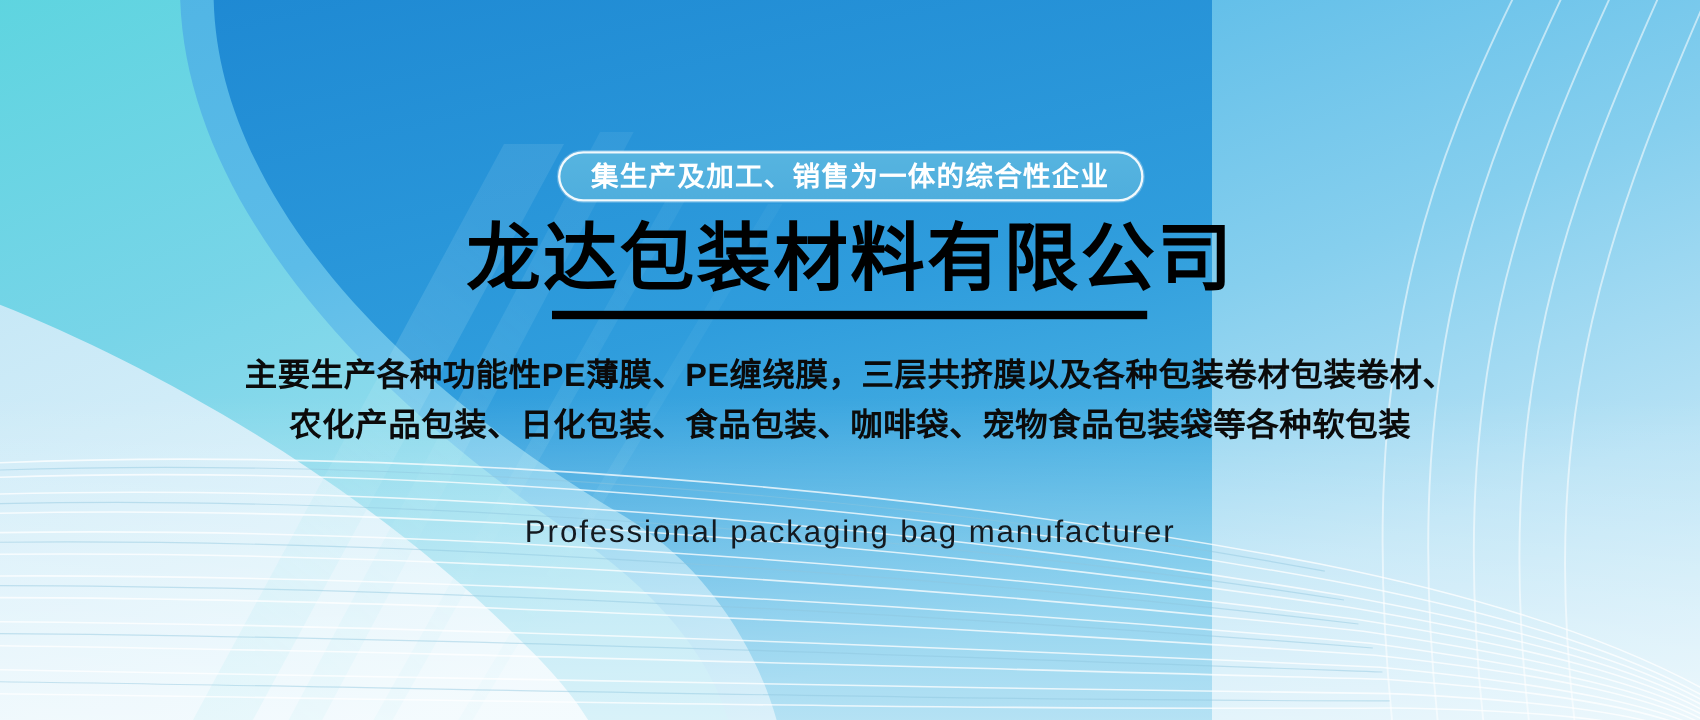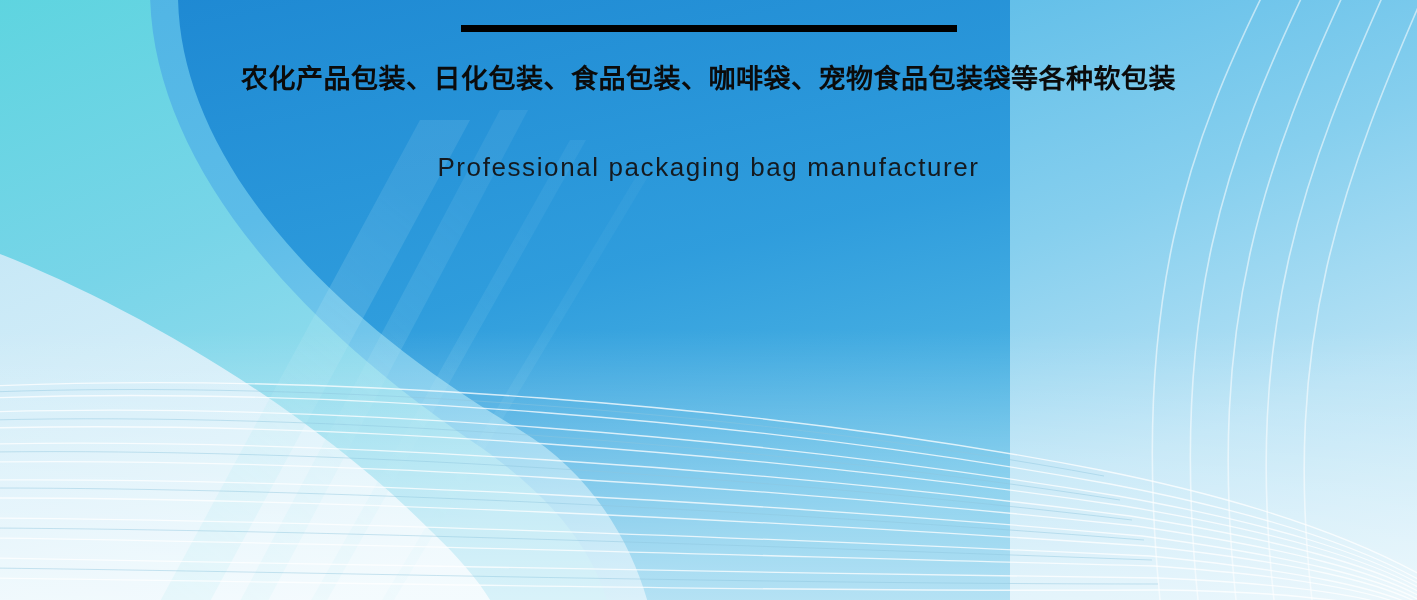--- a/index.html
+++ b/index.html
@@ -187,25 +187,28 @@
         <path d="M -10 452 C 320 448, 760 476, 1132 520"></path>
         <path d="M -10 488 C 320 488, 760 510, 1144 540"></path>
         <path d="M -10 528 C 320 530, 760 546, 1152 560"></path>
         <path d="M -10 568 C 320 572, 760 584, 1158 584"></path>
       </g>
     </svg>
   </div>
 
   <div class="content">
 
+    <div class="tagline-pill">集生产及加工、销售为一体的综合性企业</div>
 
     <div class="title-block">
+      <h1 class="main-title">龙达包装材料有限公司</h1>
       <div class="title-rule"></div>
     </div>
 
     <div class="desc-block">
+      <div class="desc-line">主要生产各种功能性PE薄膜、PE缠绕膜，三层共挤膜以及各种包装卷材包装卷材、</div>
       <div class="desc-line">农化产品包装、日化包装、食品包装、咖啡袋、宠物食品包装袋等各种软包装</div>
     </div>
 
     <div class="subtitle">Professional packaging bag manufacturer</div>
   </div>
 
 </div>
 
 </body></html>

